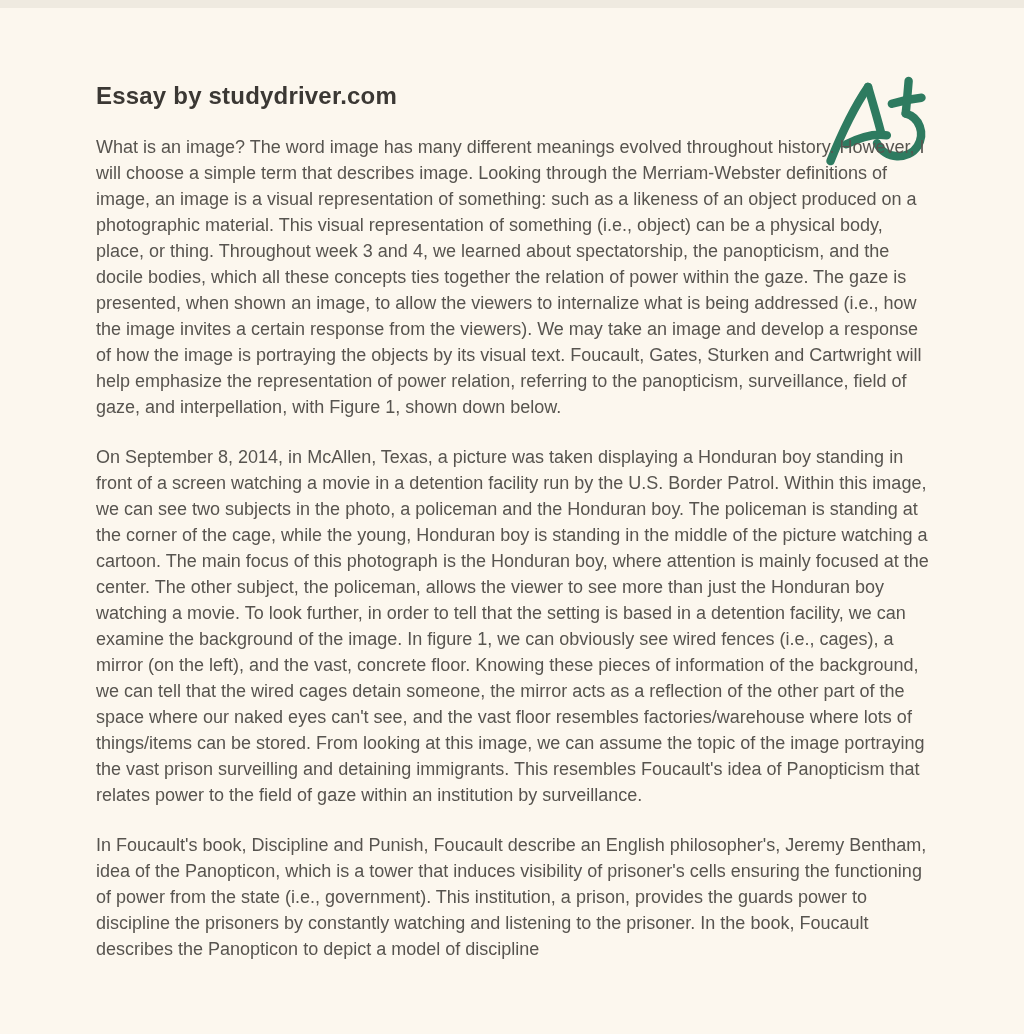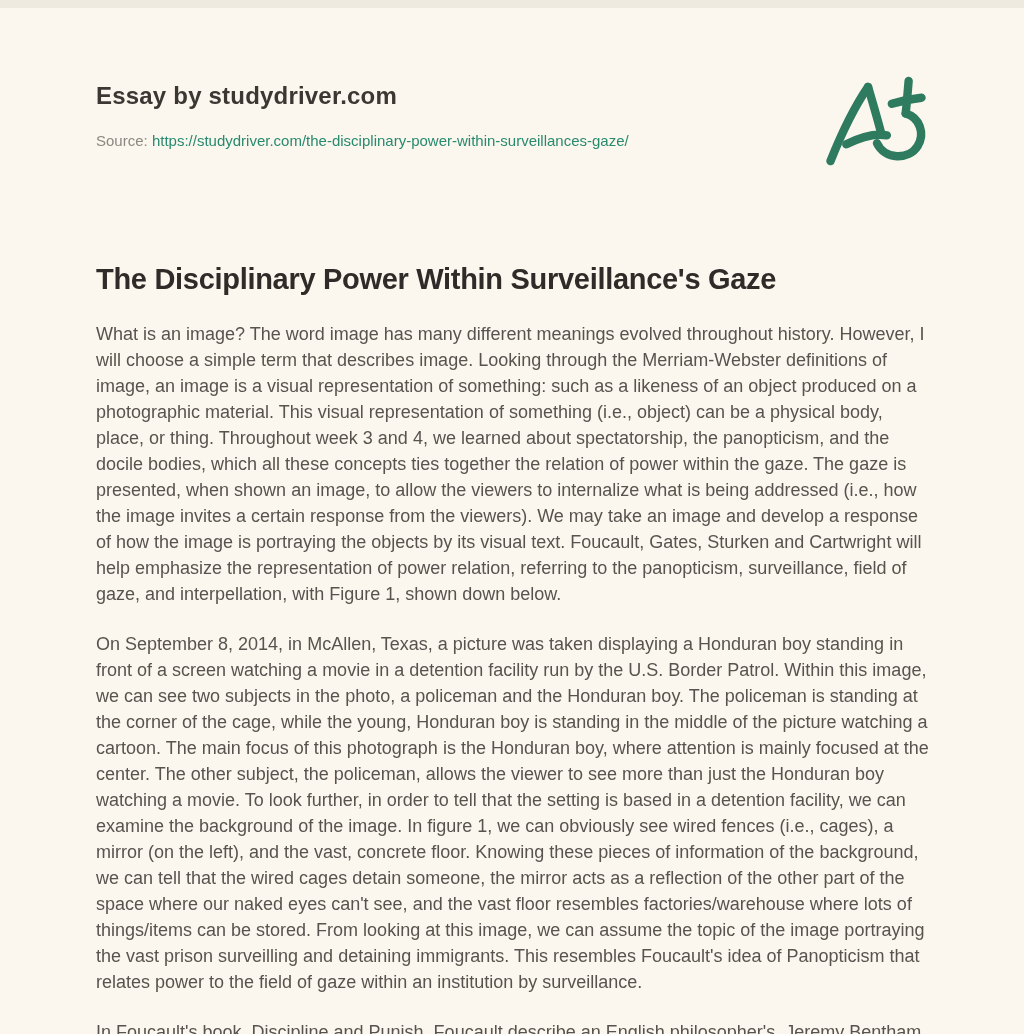--- a/index.html
+++ b/index.html
@@ -71,26 +71,21 @@
       <path d="M72 30 C82 27 93 25 102 24"></path>
       <path d="M89 7 C88 19 87 31 86 40"></path>
       <path d="M86 40 C100 44 106 60 98 73 C89 87 65 87 57 70"></path>
     </g>
   </svg>
 
   <div class="content">
 
     <div class="byline">Essay by studydriver.com</div>
 
-    <div class="source-line">
-      <span>Source:</span>
-      <a class="source-link">https://studydriver.com/the-disciplinary-power-within-surveillances-gaze/</a>
-    </div>
 
-    <h1 class="essay-title">The Disciplinary Power Within Surveillance's Gaze</h1>
 
     <p class="essay-paragraph">What is an image? The word image has many different meanings evolved throughout history. However, I will choose a simple term that describes image. Looking through the Merriam-Webster definitions of image, an image is a visual representation of something: such as a likeness of an object produced on a photographic material. This visual representation of something (i.e., object) can be a physical body, place, or thing. Throughout week 3 and 4, we learned about spectatorship, the panopticism, and the docile bodies, which all these concepts ties together the relation of power within the gaze. The gaze is presented, when shown an image, to allow the viewers to internalize what is being addressed (i.e., how the image invites a certain response from the viewers). We may take an image and develop a response of how the image is portraying the objects by its visual text. Foucault, Gates, Sturken and Cartwright will help emphasize the representation of power relation, referring to the panopticism, surveillance, field of gaze, and interpellation, with Figure 1, shown down below.</p>
     <p class="essay-paragraph">On September 8, 2014, in McAllen, Texas, a picture was taken displaying a Honduran boy standing in front of a screen watching a movie in a detention facility run by the U.S. Border Patrol. Within this image, we can see two subjects in the photo, a policeman and the Honduran boy. The policeman is standing at the corner of the cage, while the young, Honduran boy is standing in the middle of the picture watching a cartoon. The main focus of this photograph is the Honduran boy, where attention is mainly focused at the center. The other subject, the policeman, allows the viewer to see more than just the Honduran boy watching a movie. To look further, in order to tell that the setting is based in a detention facility, we can examine the background of the image. In figure 1, we can obviously see wired fences (i.e., cages), a mirror (on the left), and the vast, concrete floor. Knowing these pieces of information of the background, we can tell that the wired cages detain someone, the mirror acts as a reflection of the other part of the space where our naked eyes can't see, and the vast floor resembles factories/warehouse where lots of things/items can be stored. From looking at this image, we can assume the topic of the image portraying the vast prison surveilling and detaining immigrants. This resembles Foucault's idea of Panopticism that relates power to the field of gaze within an institution by surveillance.</p>
     <p class="essay-paragraph">In Foucault's book, Discipline and Punish, Foucault describe an English philosopher's, Jeremy Bentham, idea of the Panopticon, which is a tower that induces visibility of prisoner's cells ensuring the functioning of power from the state (i.e., government). This institution, a prison, provides the guards power to discipline the prisoners by constantly watching and listening to the prisoner. In the book, Foucault describes the Panopticon to depict a model of discipline</p>
 
   </div>
 
 </div>
 
 </body></html>

